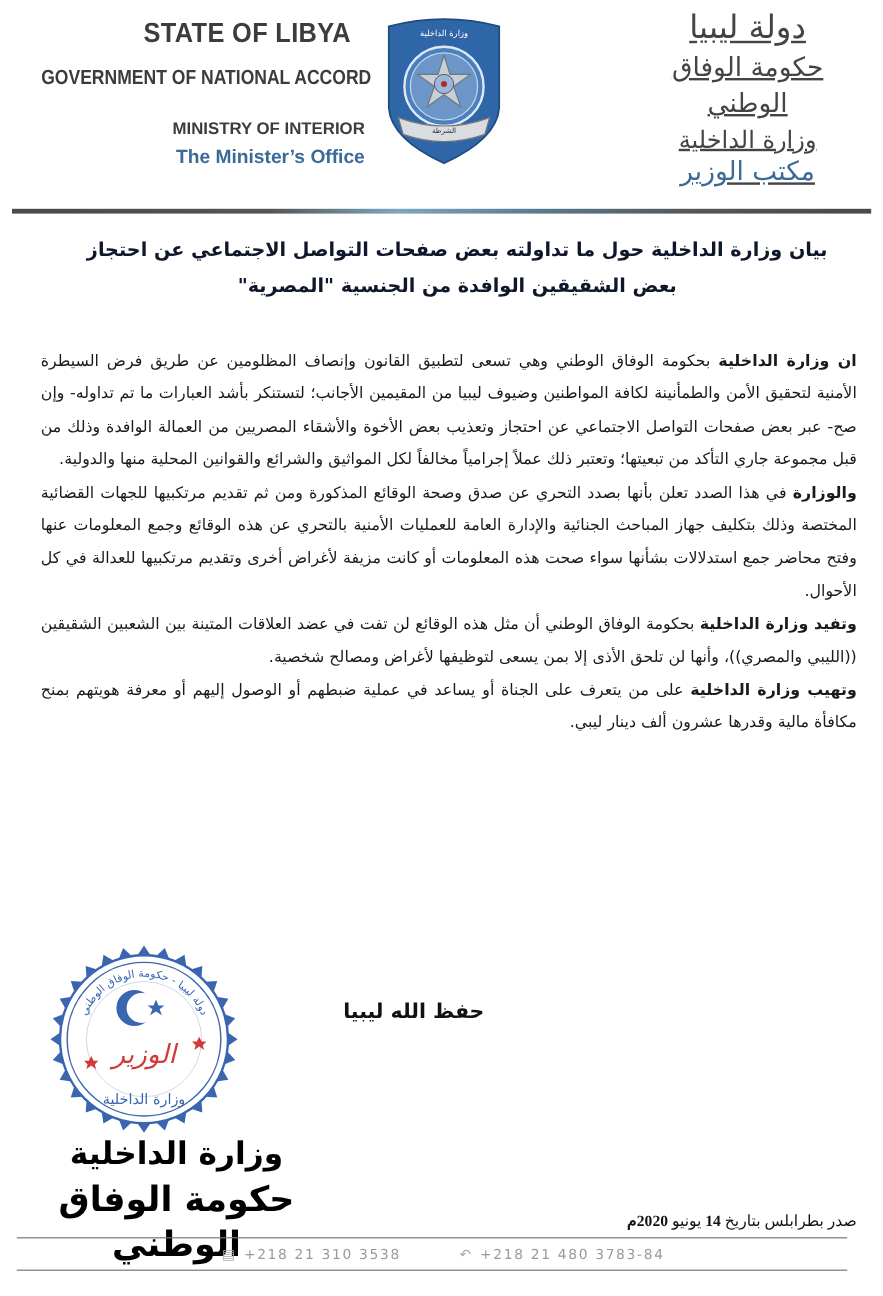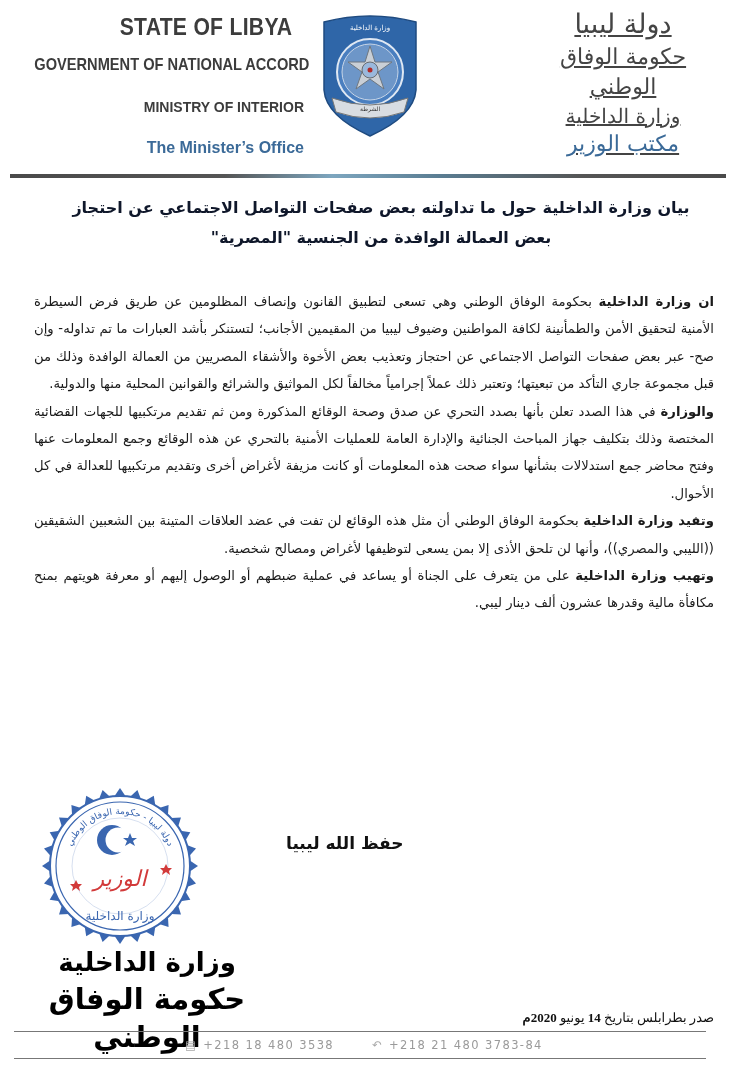--- a/index.html
+++ b/index.html
@@ -4,21 +4,21 @@
 <style>
   * { box-sizing: border-box; margin: 0; padding: 0; }
   html, body { width: 736px; height: 1080px; background: #ffffff; overflow: hidden; }
   body { position: relative; font-family: "DejaVu Sans", sans-serif; color: #111; }
 
   
   .lh-en { position: absolute; left: 14px; top: 10px; width: 290px; text-align: right; }
   .lh-en .l1 { font-family: "Liberation Sans", sans-serif; font-weight: 700; font-size: 23px; color: #3c3c3c; letter-spacing: 0.3px; transform: scaleX(0.92); margin-top: 4px; }
   .lh-en .l2 { font-family: "Liberation Sans", sans-serif; font-weight: 700; font-size: 17px; color: #3c3c3c; transform: scaleX(0.86); margin-top: 14px; white-space: nowrap; }
   .lh-en .l3 { font-family: "Liberation Sans", sans-serif; font-weight: 700; font-size: 14px; color: #3c3c3c; margin-top: 24px; }
-  .lh-en .l4 { font-family: "Liberation Sans", sans-serif; font-weight: 700; font-size: 16px; color: #3b6a98; margin-top: 24px; }
+  .lh-en .l4 { font-family: "Liberation Sans", sans-serif; font-weight: 700; font-size: 16px; color: #3b6a98; margin-top: 8px; }
 
   .emblem { position: absolute; left: 318px; top: 12px; width: 104px; height: 126px; }
 
   .lh-ar { position: absolute; right: 18px; top: 6px; width: 190px; text-align: center; direction: rtl;
            font-family: "DejaVu Serif", serif; color: #444; text-decoration: underline; }
   .lh-ar .a1 { font-size: 27px; line-height: 36px; }
   .lh-ar .a2 { font-size: 22px; line-height: 30px; }
   .lh-ar .a3 { font-size: 20px; line-height: 28px; }
   .lh-ar .a4 { font-size: 22px; line-height: 28px; color: #3b6a98; }
 
@@ -48,21 +48,21 @@
 
   .issued { position: absolute; right: 22px; top: 1010px; direction: rtl; font-family: "Liberation Serif", serif;
             font-size: 13px; color: #111; }
   .issued b { font-weight: 700; margin-top: 12px; }
 
   .footer-rule-top { position: absolute; left: 14px; right: 30px; top: 1031px; height: 1px; background: #777; }
   .footer-rule-bot { position: absolute; left: 14px; right: 30px; top: 1058px; height: 1px; background: #777; }
   .footer { position: absolute; top: 1036px; left: 0; right: 0; height: 20px; font-family: "DejaVu Sans", sans-serif;
             font-size: 11.5px; color: #9a9a9a; letter-spacing: 1.4px; }
   .footer .fax { position: absolute; left: 185px; top: 2px; }
-  .footer .tel { position: absolute; left: 372px; top: 2px; }
+  .footer .tel { position: absolute; left: 383px; top: 2px; }
   .footer .ic { display: inline-block; margin-right: 6px; color: #a8a8a8; }
 </style>
 </head>
 <body>
 
 <div class="lh-en">
   <div class="l1">STATE OF LIBYA</div>
   <div class="l2">GOVERNMENT OF NATIONAL ACCORD</div>
   <div class="l3">MINISTRY OF INTERIOR</div>
   <div class="l4">The Minister’s Office</div>
@@ -84,21 +84,21 @@
   <div class="a1">دولة ليبيا</div>
   <div class="a2">حكومة الوفاق الوطني</div>
   <div class="a3">وزارة الداخلية</div>
   <div class="a4">مكتب الوزير</div>
 </div>
 
 <div class="head-rule"></div>
 
 <div class="title">
   <div>بيان وزارة الداخلية حول ما تداولته بعض صفحات التواصل الاجتماعي عن احتجاز</div>
-  <div>بعض العمالة الوافدة من الجنسية "المصرية"</div>
+  <div>بعض الشقيقين الوافدة من الجنسية "المصرية"</div>
 </div>
 
 <div class="body">
   <p><b>ان وزارة الداخلية</b><span> بحكومة الوفاق الوطني وهي تسعى لتطبيق القانون وإنصاف المظلومين عن طريق فرض السيطرة الأمنية لتحقيق الأمن والطمأنينة لكافة المواطنين وضيوف ليبيا من المقيمين الأجانب؛ لتستنكر بأشد العبارات ما تم تداوله- وإن صح- عبر بعض صفحات التواصل الاجتماعي عن احتجاز وتعذيب بعض الأخوة والأشقاء المصريين من العمالة الوافدة وذلك من قبل مجموعة جاري التأكد من تبعيتها؛ وتعتبر ذلك عملاً إجرامياً مخالفاً لكل المواثيق والشرائع والقوانين المحلية منها والدولية.</span></p>
   <p><b>والوزارة</b><span> في هذا الصدد تعلن بأنها بصدد التحري عن صدق وصحة الوقائع المذكورة ومن ثم تقديم مرتكبيها للجهات القضائية المختصة وذلك بتكليف جهاز المباحث الجنائية والإدارة العامة للعمليات الأمنية بالتحري عن هذه الوقائع وجمع المعلومات عنها وفتح محاضر جمع استدلالات بشأنها سواء صحت هذه المعلومات أو كانت مزيفة لأغراض أخرى وتقديم مرتكبيها للعدالة في كل الأحوال.</span></p>
   <p><b>وتفيد وزارة الداخلية</b><span> بحكومة الوفاق الوطني أن مثل هذه الوقائع لن تفت في عضد العلاقات المتينة بين الشعبين الشقيقين ((الليبي والمصري))، وأنها لن تلحق الأذى إلا بمن يسعى لتوظيفها لأغراض ومصالح شخصية.</span></p>
   <p><b>وتهيب وزارة الداخلية</b><span> على من يتعرف على الجناة أو يساعد في عملية ضبطهم أو الوصول إليهم أو معرفة هويتهم بمنح مكافأة مالية وقدرها عشرون ألف دينار ليبي.</span></p>
 </div>
 
 <div class="closing">حفظ الله ليبيا</div>
@@ -160,19 +160,19 @@
 <div class="issued">
   <span>صدر بطرابلس بتاريخ</span>
   <b>14</b>
   <span>يونيو</span>
   <b>2020م</b>
 </div>
 
 <div class="footer-rule-top"></div>
 <div class="footer">
   <span class="fax">
-    <span class="ic">▤</span><span>+218 18 480 3538</span>
+    <span class="ic">▤</span><span>+218 21 310 3538</span>
   </span>
   <span class="tel">
     <span class="ic">↶</span><span>+218 21 480 3783-84</span>
   </span>
 </div>
 <div class="footer-rule-bot"></div>
 
 </body></html>

